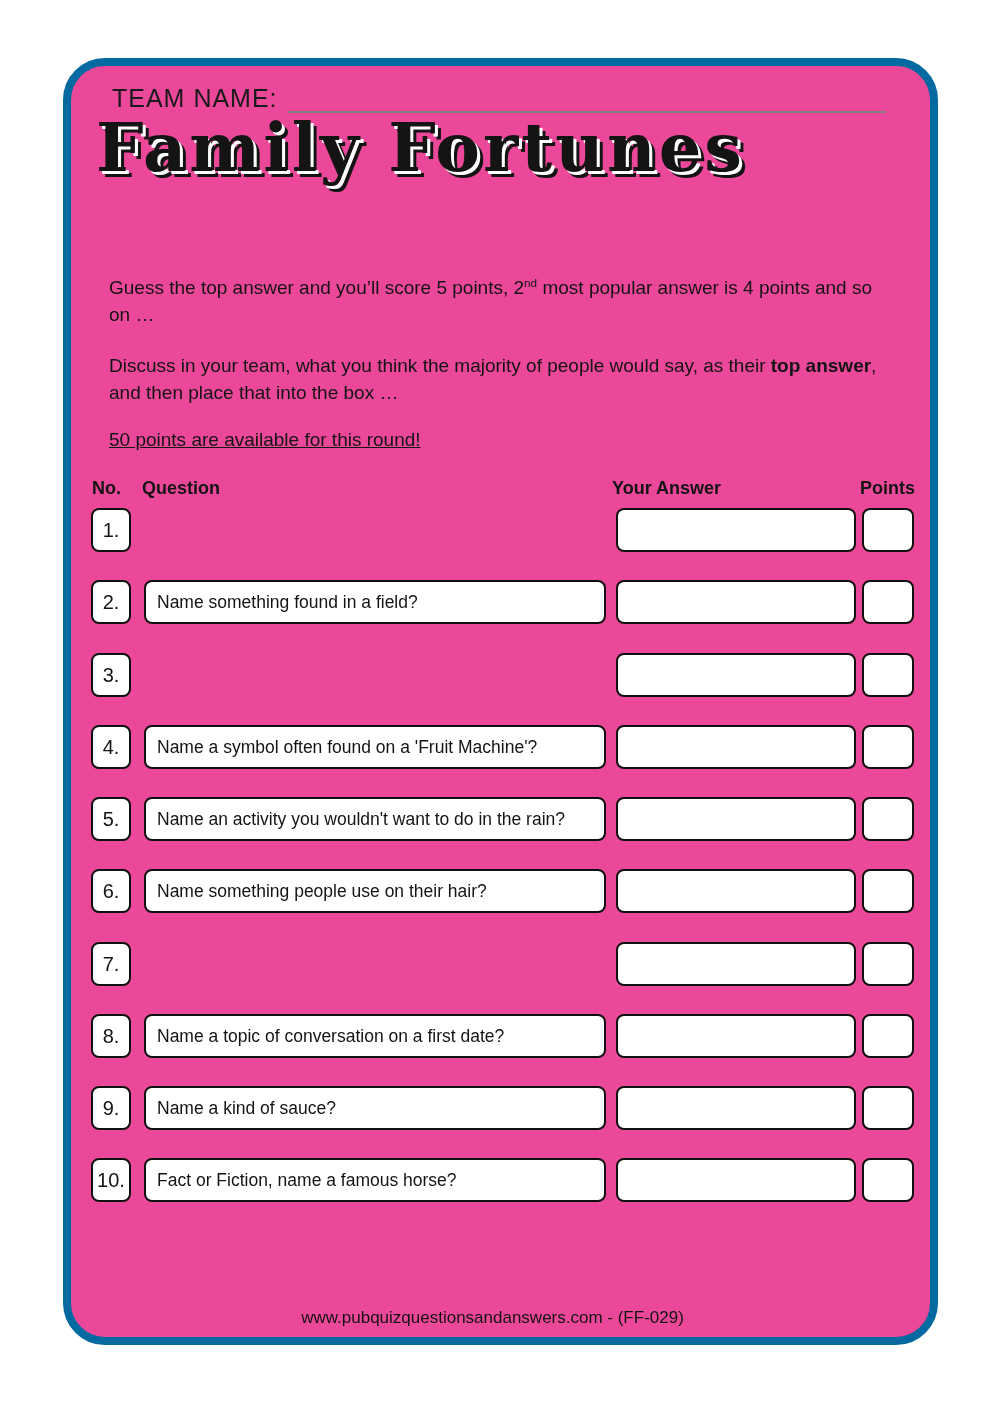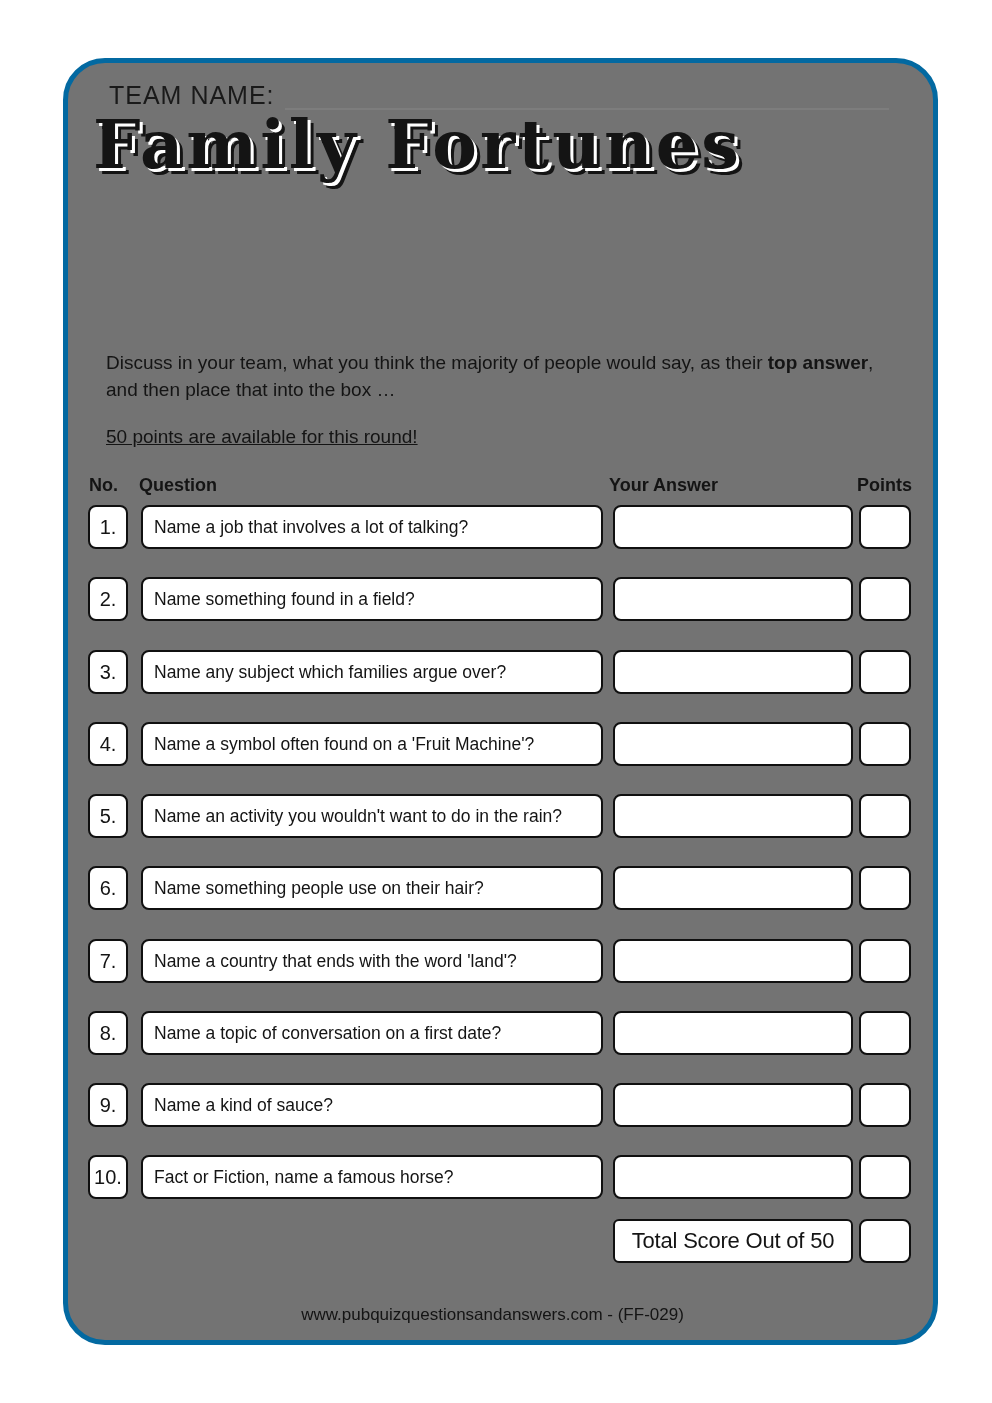--- a/index.html
+++ b/index.html
@@ -12,23 +12,23 @@
     font-family: "Liberation Sans", sans-serif;
     color: #141414;
     overflow: hidden;
   }
   .card {
     position: absolute;
     left: 63px;
     top: 58px;
     width: 875px;
     height: 1287px;
-    border: 5px solid #0369a1;
+    border: 8px solid #0369a1;
     border-radius: 42px;
-    background: #737373;
+    background: #ec4899;
   }
   
   .team-row {
     position: absolute;
     left: 41px;
     top: 18px;
     right: 44px;
     display: flex;
     align-items: flex-end;
   }
@@ -130,49 +130,48 @@
   <div class="card">
 
     <div class="team-row">
       <span class="team-label">TEAM NAME:</span>
       <span class="team-line"></span>
     </div>
 
     <div class="title">Family Fortunes</div>
 
 
+    <p class="para p2"><span>Guess the top answer and you’ll score 5 points, 2</span><sup>nd</sup><span> most popular answer is 4 points and so on …</span></p>
 
     <p class="para p3"><span>Discuss in your team, what you think the majority of people would say, as their </span><b>top answer</b><span>, and then place that into the box …</span></p>
 
     <p class="para p4">50 points are available for this round!</p>
 
     <div class="thead">
       <span class="h-no">No.</span>
       <span class="h-q">Question</span>
       <span class="h-a">Your Answer</span>
       <span class="h-p">Points</span>
     </div>
 
     <div class="qrow" style="top:442px">
       <div class="box num-box">1.</div>
-      <div class="box q-box">Name a job that involves a lot of talking?</div>
       <div class="box a-box"></div>
       <div class="box p-box"></div>
     </div>
 
     <div class="qrow" style="top:514px">
       <div class="box num-box">2.</div>
       <div class="box q-box">Name something found in a field?</div>
       <div class="box a-box"></div>
       <div class="box p-box"></div>
     </div>
 
     <div class="qrow" style="top:587px">
       <div class="box num-box">3.</div>
-      <div class="box q-box">Name any subject which families argue over?</div>
       <div class="box a-box"></div>
       <div class="box p-box"></div>
     </div>
 
     <div class="qrow" style="top:659px">
       <div class="box num-box">4.</div>
       <div class="box q-box">Name a symbol often found on a 'Fruit Machine'?</div>
       <div class="box a-box"></div>
       <div class="box p-box"></div>
     </div>
@@ -186,21 +185,20 @@
 
     <div class="qrow" style="top:803px">
       <div class="box num-box">6.</div>
       <div class="box q-box">Name something people use on their hair?</div>
       <div class="box a-box"></div>
       <div class="box p-box"></div>
     </div>
 
     <div class="qrow" style="top:876px">
       <div class="box num-box">7.</div>
-      <div class="box q-box">Name a country that ends with the word 'land'?</div>
       <div class="box a-box"></div>
       <div class="box p-box"></div>
     </div>
 
     <div class="qrow" style="top:948px">
       <div class="box num-box">8.</div>
       <div class="box q-box">Name a topic of conversation on a first date?</div>
       <div class="box a-box"></div>
       <div class="box p-box"></div>
     </div>
@@ -212,21 +210,17 @@
       <div class="box p-box"></div>
     </div>
 
     <div class="qrow" style="top:1092px">
       <div class="box num-box">10.</div>
       <div class="box q-box">Fact or Fiction, name a famous horse?</div>
       <div class="box a-box"></div>
       <div class="box p-box"></div>
     </div>
 
-    <div class="qrow" style="top:1156px">
-      <div class="box total-box">Total Score Out of 50</div>
-      <div class="box p-box"></div>
-    </div>
 
     <div class="footer">www.pubquizquestionsandanswers.com - (FF-029)</div>
 
   </div>
 </div>
 
 </body></html>

